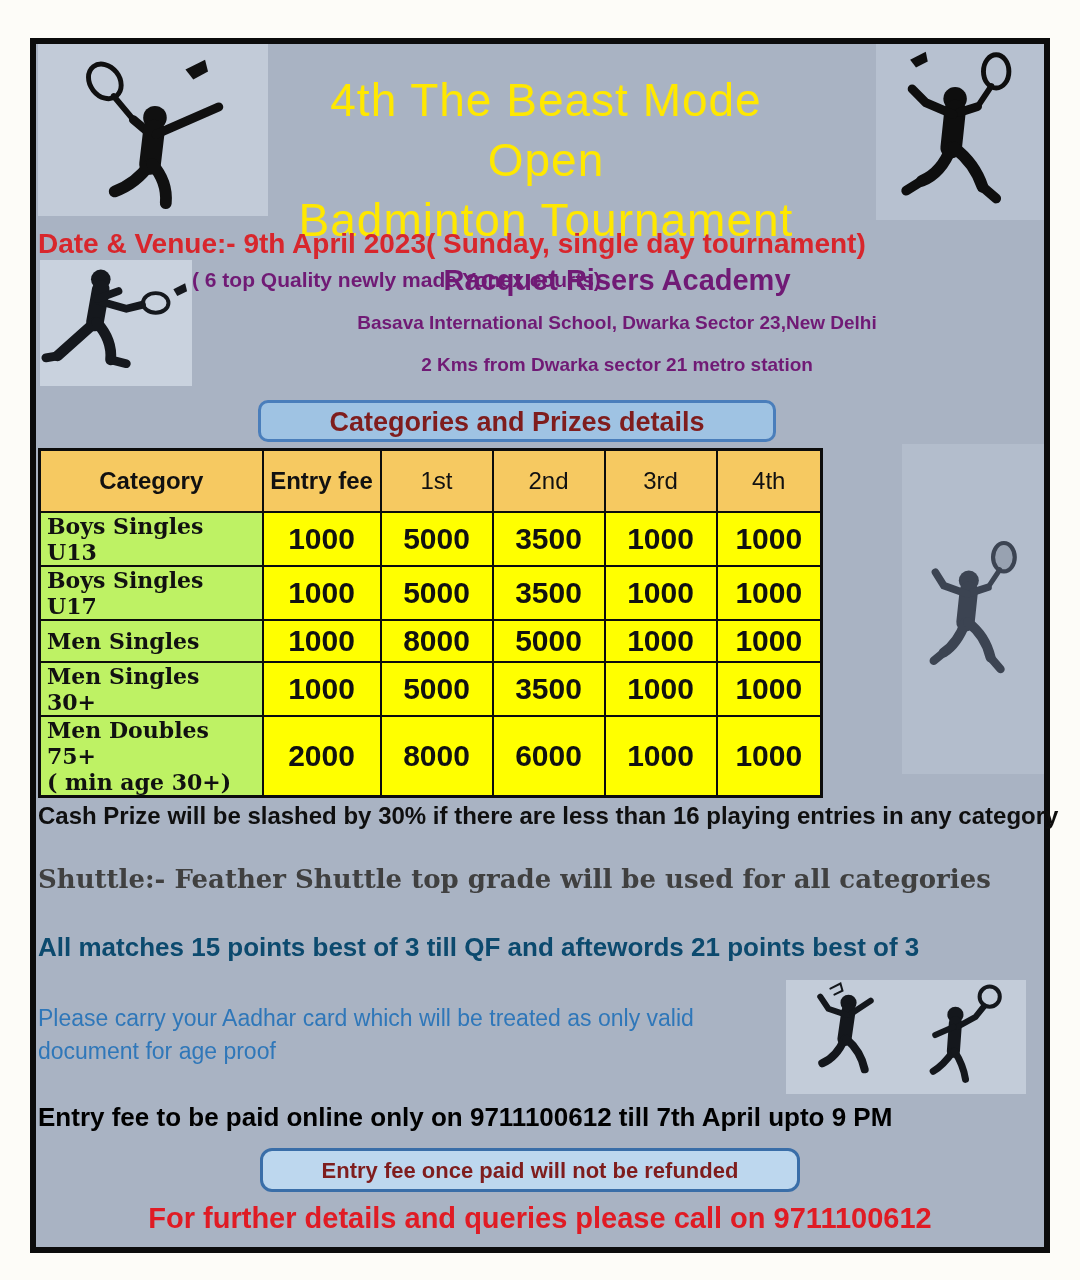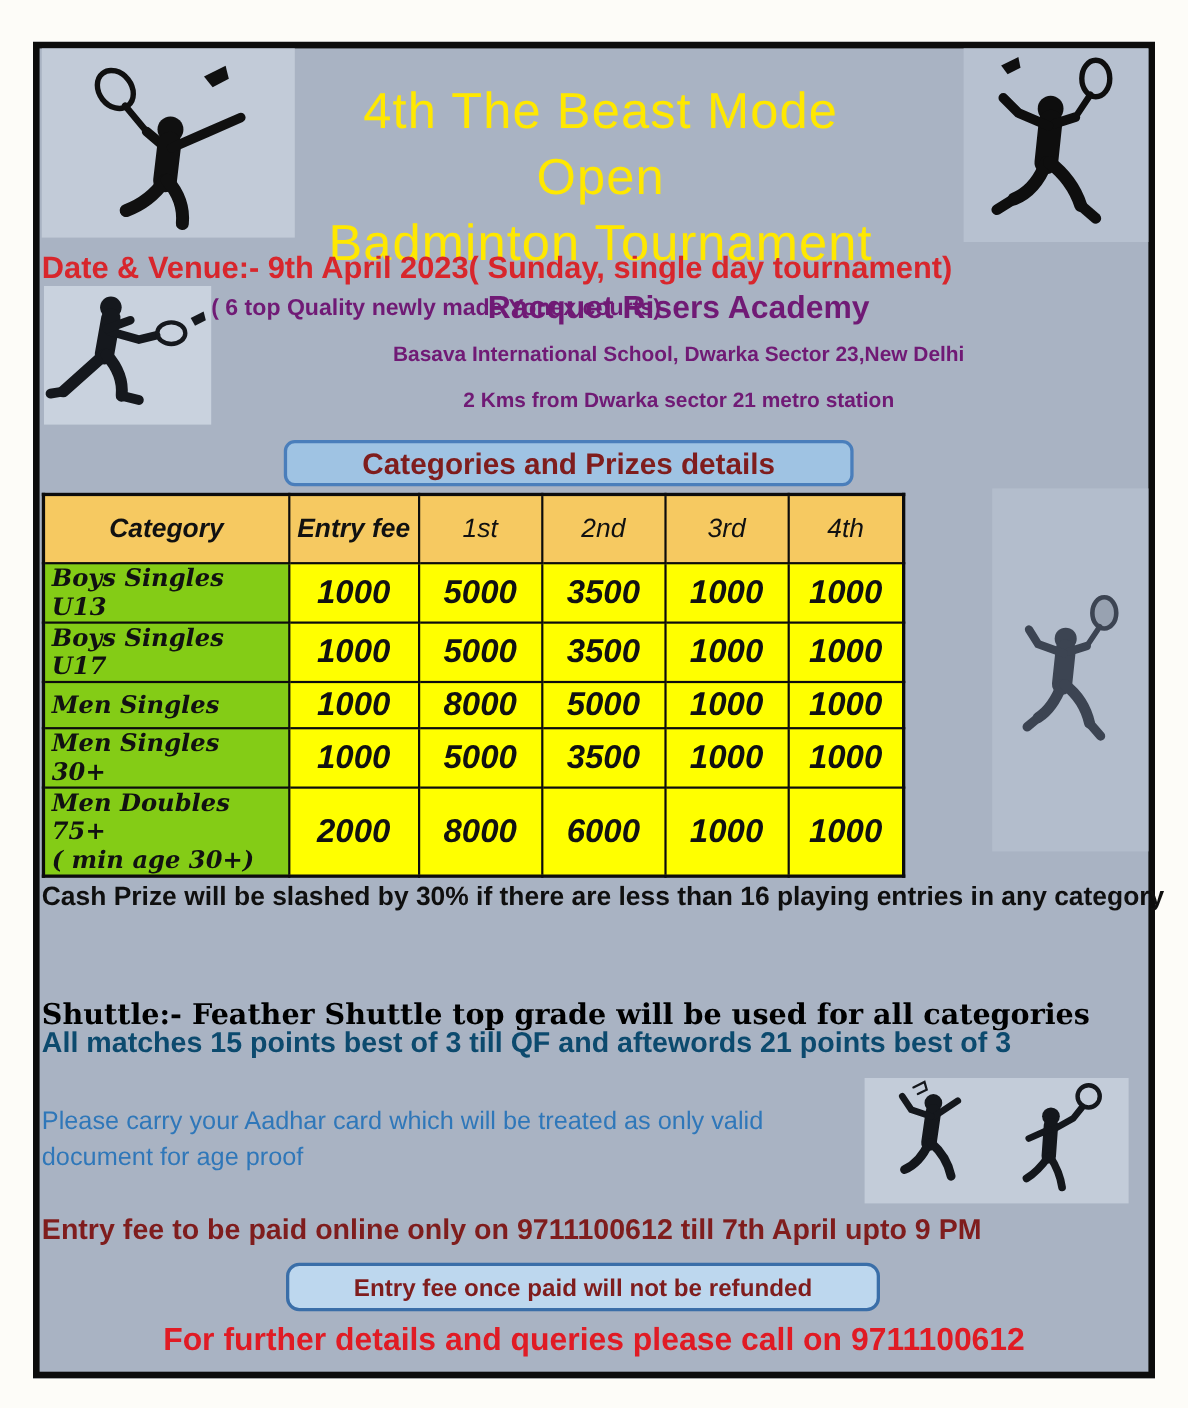--- a/index.html
+++ b/index.html
@@ -25,34 +25,34 @@
   .badge{position:absolute;box-sizing:border-box;text-align:center;font-weight:bold;color:#7f1d1d;}
   .badge-cat{left:222px;top:356px;width:518px;height:42px;line-height:38px;font-size:27px;
              background:#9fc3e3;border:3px solid #4a7ebb;border-radius:10px;}
   .badge-refund{left:224px;top:1104px;width:540px;height:44px;line-height:40px;font-size:22px;
                 background:#bdd7ee;border:3px solid #3a6ea8;border-radius:12px;}
   table.prizes{position:absolute;left:2px;top:404px;border-collapse:collapse;
                border:3px solid #0c0c0c;}
   table.prizes th,table.prizes td{border:2px solid #0c0c0c;padding:0 6px;}
   table.prizes th{background:#f6c961;font-size:24px;height:40px;color:#111;}
   table.prizes th.bold{font-weight:bold;}table.prizes th.reg{font-weight:normal;}
-  table.prizes td.cat{background:#84cc16;font-family:"DejaVu Serif",serif;font-weight:bold;
+  table.prizes td.cat{background:#bef264;font-family:"DejaVu Serif",serif;font-weight:bold;
                       font-size:22px;text-align:left;white-space:pre-line;line-height:26px;color:#111;}
   table.prizes td.val{background:#ffff00;font-weight:bold;font-size:30px;text-align:center;color:#111;}
-  table.prizes tr{height:42px;font-style:italic;}
+  table.prizes tr{height:42px;}
   table.prizes tr:last-child{height:62px;}
   .c0{width:223px;} .c1{width:118px;} .c2{width:112px;} .c3{width:112px;} .c4{width:112px;} .c5{width:105px;}
   .note{position:absolute;left:0;white-space:nowrap;}
   .note-cash{top:758px;left:2px;color:#0f0f0f;font-size:24px;font-weight:bold;}
-  .note-shuttle{top:820px;left:2px;color:#000000;font-size:26px;font-weight:bold;
-                font-family:"DejaVu Serif",serif;margin-top:44px;}
+  .note-shuttle{top:820px;left:2px;color:#404040;font-size:26px;font-weight:bold;
+                font-family:"DejaVu Serif",serif;}
   .note-matches{top:888px;left:2px;color:#0c4a6e;font-size:26px;font-weight:bold;}
   .note-aadhar{top:958px;left:2px;width:700px;color:#2f77b9;font-size:23px;line-height:33px;
                white-space:normal;font-weight:500;}
-  .note-payment{top:1058px;left:2px;color:#7f1d1d;font-size:26px;font-weight:bold;}
+  .note-payment{top:1058px;left:2px;color:#000000;font-size:26px;font-weight:bold;}
   .note-contact{top:1158px;left:0;width:100%;text-align:center;color:#e01b24;
                 font-size:29px;font-weight:bold;white-space:nowrap;}
 </style>
 </head>
 <body>
 
 <div class="page">
   <div class="poster">
 
     <div class="imgbox box-hl">

